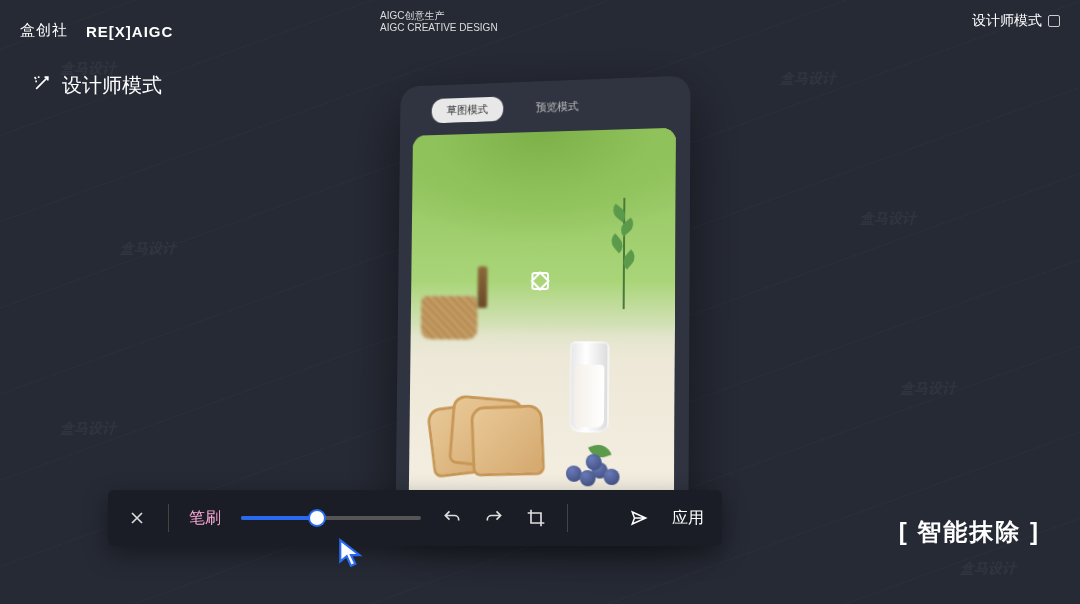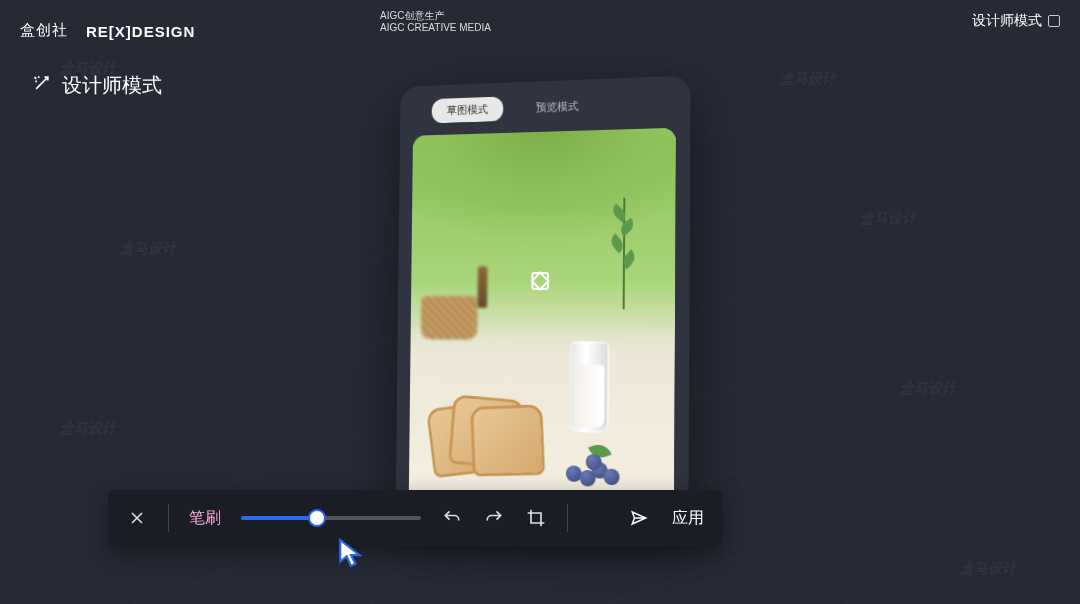--- a/index.html
+++ b/index.html
@@ -168,24 +168,24 @@
 <div class="wm-text" style="left:60px;top:60px">盒马设计</div>
 <div class="wm-text" style="left:780px;top:70px">盒马设计</div>
 <div class="wm-text" style="left:120px;top:240px">盒马设计</div>
 <div class="wm-text" style="left:860px;top:210px">盒马设计</div>
 <div class="wm-text" style="left:60px;top:420px">盒马设计</div>
 <div class="wm-text" style="left:900px;top:380px">盒马设计</div>
 <div class="wm-text" style="left:960px;top:560px">盒马设计</div>
 
 <div class="header">
   <span class="brand-cn">盒创社</span>
-  <span class="brand-en">RE[X]DESIGN</span>
+  <span class="brand-en">RE[X]AIGC</span>
   <div class="header-center">
     <div>AIGC创意生产</div>
-    <div>AIGC CREATIVE MEDIA</div>
+    <div>AIGC CREATIVE DESIGN</div>
   </div>
   <div class="header-right">
     <span>设计师模式</span>
     <span class="sq-icon"></span>
   </div>
 </div>
 
 <div class="result-tag">
   <span class="wand-icon">
     <svg width="20" height="20" viewBox="0 0 24 24" fill="none" stroke="#fff" stroke-width="2">
@@ -268,13 +268,14 @@
       </svg>
     <span>应用</span>
   </div>
 </div>
 
 <svg class="cursor-arrow" viewBox="0 0 24 28">
   <path d="M2 2 L2 22 L8 17 L12 26 L16 24 L12 16 L20 16 Z" fill="#fff" stroke="#2a6af0" stroke-width="2"></path>
 </svg>
 
 <div class="caption">
+  <div class="caption-title">[ 智能抹除 ]</div>
 </div>
 
 </body></html>

